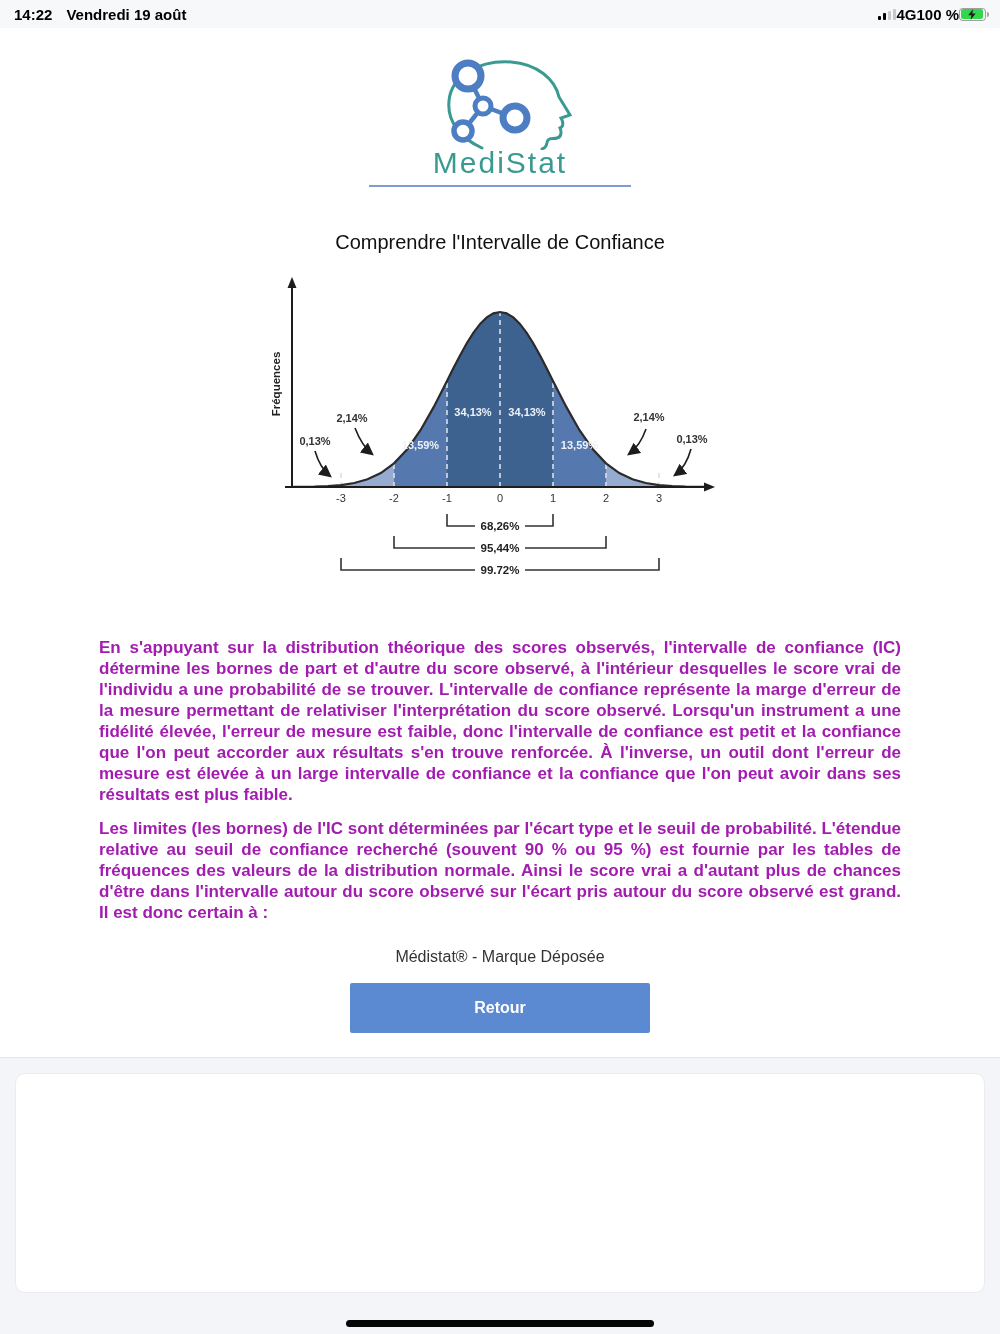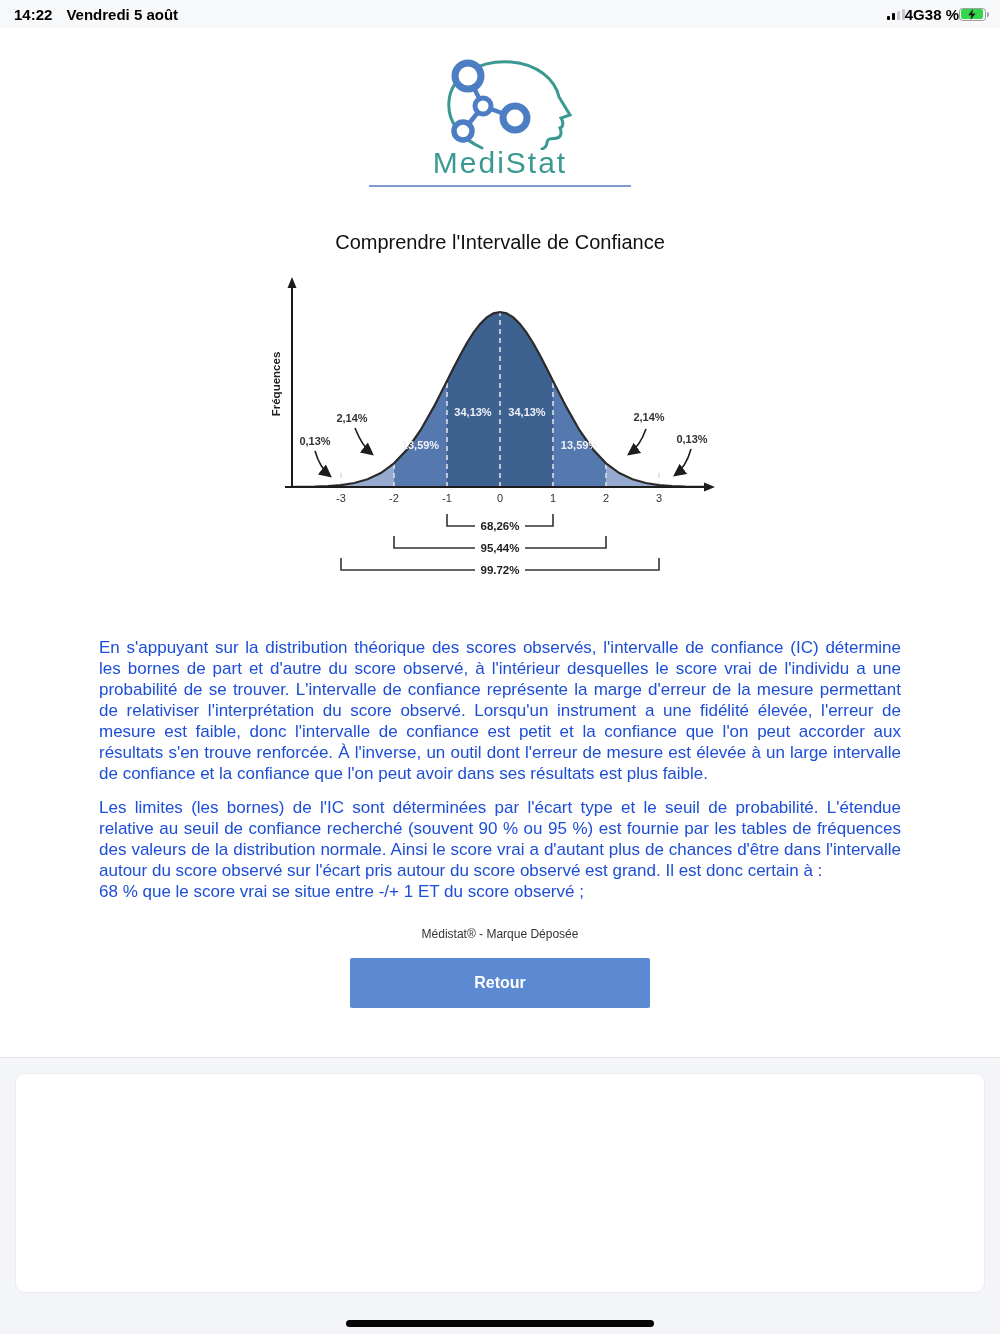--- a/index.html
+++ b/index.html
@@ -26,25 +26,25 @@
   .battery .cap { position:absolute; right:-3px; top:4px; width:2px; height:5px; background:rgba(0,0,0,.35); border-radius:0 2px 2px 0; }
   .battery svg { position:absolute; left:8px; top:1px; }
   
   .content { position:absolute; top:28px; left:0; width:1000px; }
   .logo-wrap { margin-top:30px; text-align:center; }
   .brand { font-size:30px; font-weight:300; letter-spacing:2px; color:#3a9a92; margin-top:-8px; }
   .brand-rule { width:262px; height:2px; background:#7e9bd3; margin:5px auto 0; }
   .page-title { margin-top:44px; text-align:center; font-size:20px; font-weight:400; color:#111; }
   .chart { display:block; margin:20px 0 0 270px; }
   .chart text { font-family:"Liberation Sans", sans-serif; }
-  .body-text { margin:48px 99px 0; font-size:17px; line-height:21px; color:#1d4ed8; }
+  .body-text { margin:48px 99px 0; font-size:17px; line-height:21px; color:#a21caf;font-weight:bold; }
   .para { text-align:justify; }
   .para + .para { margin-top:13px; }
   .plain-line { text-align:left; }
-  .trademark { margin-top:25px; text-align:center; font-size:12px; font-weight:500; color:#333; }
+  .trademark { margin-top:25px; text-align:center; font-size:16px; font-weight:500; color:#333; }
   .retour-btn {
     display:block; margin:17px auto 0; width:300px; height:50px;
     background:#5c8ad2; color:#fff; font-size:16px; font-weight:700;
     border:none; border-radius:2px; font-family:"Liberation Sans", sans-serif; cursor:pointer;
   }
   
   .bottom-sheet {
     position:absolute; left:0; top:1057px; width:1000px; height:277px;
     background:#f4f5f8; border-top:1px solid #e4e5e9; z-index:5;
   }
@@ -56,31 +56,31 @@
     position:absolute; left:346px; bottom:7px; width:308px; height:7px;
     background:#050505; border-radius:4px; z-index:10;
   }
 </style>
 </head>
 <body>
 
 <div class="status-bar">
   <div class="sb-left">
     <span>14:22</span>
-    <span>Vendredi 5 août</span>
+    <span>Vendredi 19 août</span>
   </div>
   <div class="sb-right">
     <span class="signal">
         <i></i>
         <i></i>
         <i></i>
         <i></i>
       </span>
     <span>4G</span>
-    <span>38 %</span>
+    <span>100 %</span>
     <span class="battery">
       <span class="shell"></span>
         <span class="fill"></span>
         <span class="cap"></span>
       <svg width="10" height="11" viewBox="0 0 10 11">
           <path d="M6,0 L1.2,6.2 L4.4,6.2 L3.6,11 L8.6,4.6 L5.3,4.6 Z" fill="#1c1c1e"></path>
         </svg>
     </span>
   </div>
 </div>
@@ -190,21 +190,20 @@
     <g font-size="11.5" font-weight="700" fill="#222" text-anchor="middle">
       <text x="230" y="256">68,26%</text>
       <text x="230" y="278">95,44%</text>
       <text x="230" y="300">99.72%</text>
     </g>
   </svg>
 
   <div class="body-text">
     <div class="para">En s'appuyant sur la distribution théorique des scores observés, l'intervalle de confiance (IC) détermine les bornes de part et d'autre du score observé, à l'intérieur desquelles le score vrai de l'individu a une probabilité de se trouver. L'intervalle de confiance représente la marge d'erreur de la mesure permettant de relativiser l'interprétation du score observé. Lorsqu'un instrument a une fidélité élevée, l'erreur de mesure est faible, donc l'intervalle de confiance est petit et la confiance que l'on peut accorder aux résultats s'en trouve renforcée. À l'inverse, un outil dont l'erreur de mesure est élevée à un large intervalle de confiance et la confiance que l'on peut avoir dans ses résultats est plus faible.</div>
     <div class="para">Les limites (les bornes) de l'IC sont déterminées par l'écart type et le seuil de probabilité. L'étendue relative au seuil de confiance recherché (souvent 90 % ou 95 %) est fournie par les tables de fréquences des valeurs de la distribution normale. Ainsi le score vrai a d'autant plus de chances d'être dans l'intervalle autour du score observé sur l'écart pris autour du score observé est grand. Il est donc certain à :</div>
-    <div class="plain-line">68 % que le score vrai se situe entre -/+ 1 ET du score observé ;</div>
   </div>
 
   <div class="trademark">Médistat® - Marque Déposée</div>
 
   <button class="retour-btn">Retour</button>
 </div>
 
 <div class="bottom-sheet">
   <div class="bottom-card"></div>
 </div>

